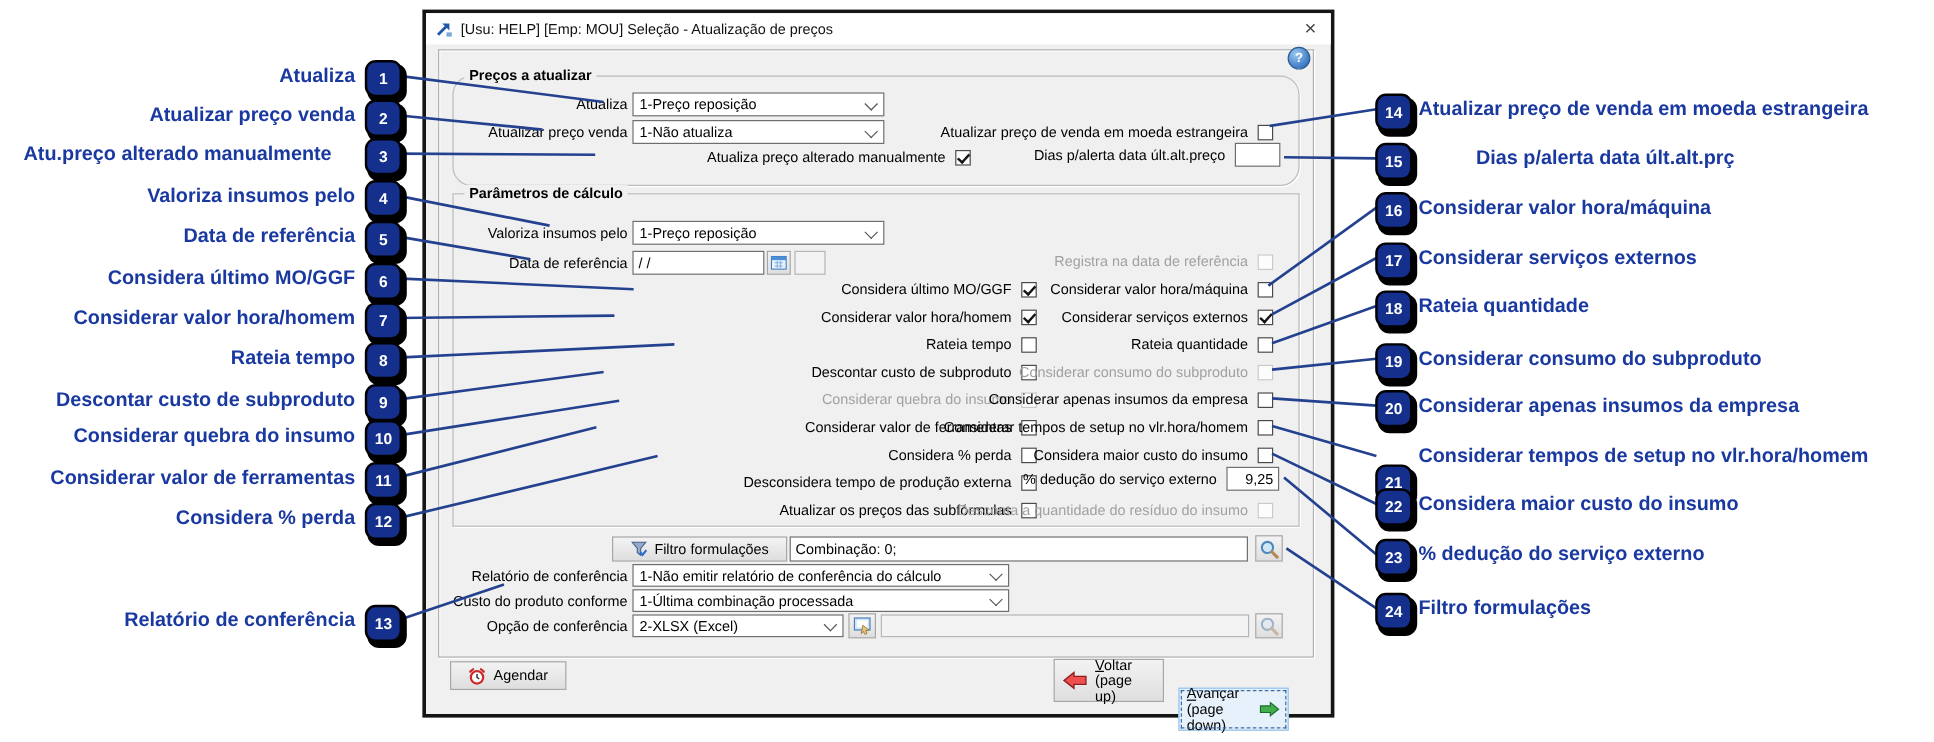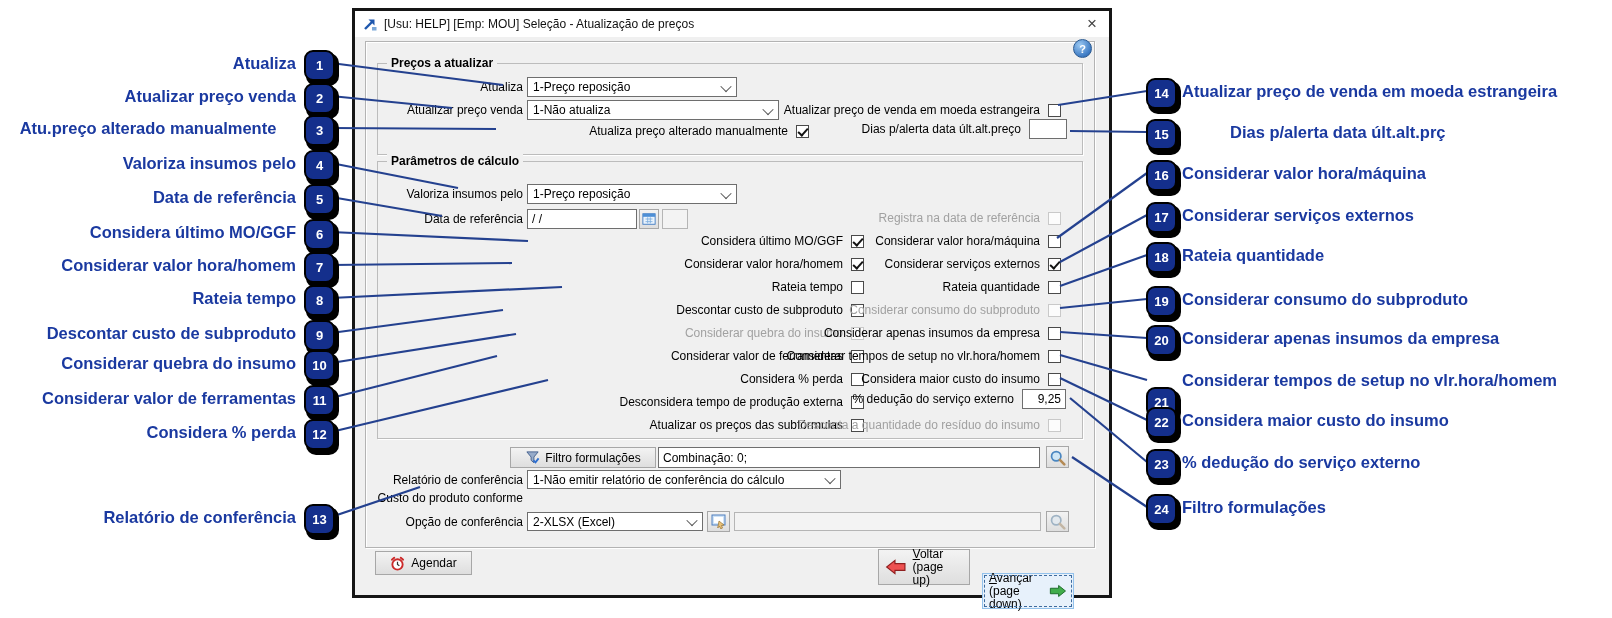--- a/index.html
+++ b/index.html
@@ -82,38 +82,38 @@
         <path d="M6.5 3.5 h6 v6 z" fill="#1e57ad"></path>
         <rect x="10" y="11" width="4.5" height="3.5" fill="#7aa7d8"></rect>
       </svg>
       <span id="title-text">[Usu: HELP] [Emp: MOU] Seleção - Atualização de preços</span>
       <span id="close-btn">×</span>
     </div>
 
     <div id="panel"></div>
     <div id="help-btn">?</div>
 
-    <div class="groupbox" style="left:22px;top:52px;width:704px;height:90px;">
+    <div class="groupbox" style="left:22px;top:52px;width:704px;height:90px;border-radius:16px;">
       <span class="gb-title">Preços a atualizar</span>
     </div>
     <div class="groupbox" style="left:22px;top:150px;width:704px;height:276px;">
       <span class="gb-title">Parâmetros de cálculo</span>
     </div>
 
     <div class="frow" style="left:0;top:66px;">
       <span class="flabel">Atualiza</span>
       <div class="dd" style="width:210px;">
         <span>1-Preço reposição</span>
         <span class="chev"></span>
       </div>
     </div>
 
     <div class="frow" style="left:0;top:89px;">
       <span class="flabel">Atualizar preço venda</span>
-      <div class="dd" style="width:252px;">
+      <div class="dd" style="width:210px;">
         <span>1-Não atualiza</span>
         <span class="chev"></span>
       </div>
     </div>
 
     <div class="frow cbrow" style="left:0;top:91px;width:706px;">
       <span class="flabel grow">Atualizar preço de venda em moeda estrangeira</span>
       <span class="cb"></span>
     </div>
 
@@ -248,20 +248,24 @@
     <div class="frow" style="left:0;top:459px;">
       <span class="flabel">Relatório de conferência</span>
       <div class="dd short" style="width:314px;">
         <span>1-Não emitir relatório de conferência do cálculo</span>
         <span class="chev" style="top:5px;"></span>
       </div>
     </div>
 
     <div class="frow" style="left:0;top:480px;">
       <span class="flabel">Custo do produto conforme</span>
+      <div class="dd short" style="width:314px;">
+        <span>1-Última combinação processada</span>
+        <span class="chev" style="top:5px;"></span>
+      </div>
     </div>
 
     <div class="frow" style="left:0;top:501px;">
       <span class="flabel">Opção de conferência</span>
       <div class="dd short" style="width:176px;">
         <span>2-XLSX (Excel)</span>
         <span class="chev" style="top:5px;"></span>
       </div>
     </div>
     <div class="btn btn-icon" style="position:absolute;left:352px;top:500px;height:21px;">

